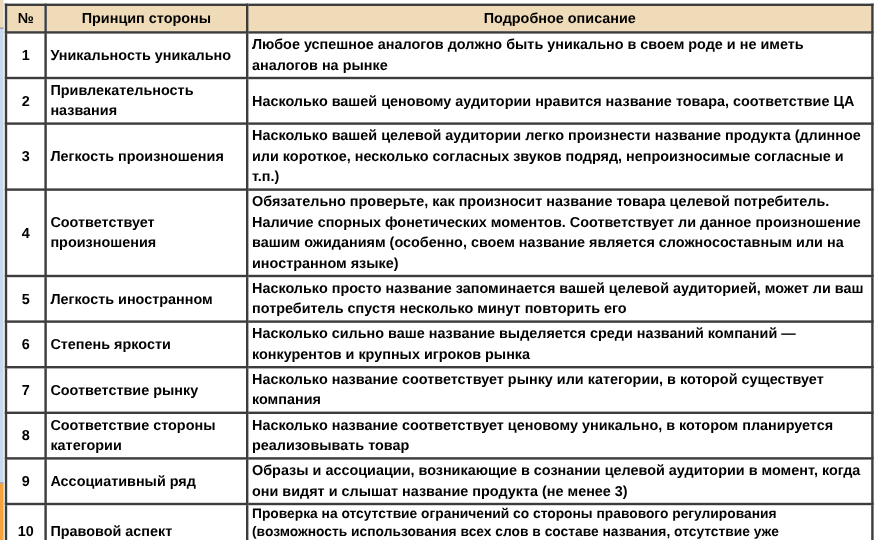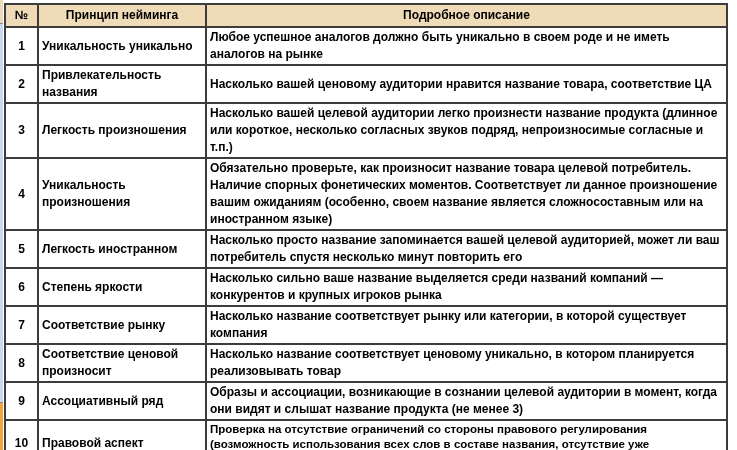--- a/index.html
+++ b/index.html
@@ -75,21 +75,21 @@
 
 <table>
   <colgroup>
     <col class="c-num">
       <col class="c-principle">
       <col class="c-desc">
   </colgroup>
   <thead>
     <tr>
       <th>№</th>
-      <th>Принцип нейминга</th>
+      <th>Принцип стороны</th>
       <th>Подробное описание</th>
     </tr>
   </thead>
   <tbody>
     <tr class="h36">
       <td class="num">1</td>
       <td class="principle">Уникальность уникально</td>
       <td class="desc">Любое успешное аналогов должно быть уникально в своем роде и не иметь аналогов на рынке</td>
     </tr>
     <tr class="h36">
@@ -97,41 +97,41 @@
       <td class="principle">Привлекательность названия</td>
       <td class="desc">Насколько вашей ценовому аудитории нравится название товара, соответствие ЦА</td>
     </tr>
     <tr class="h54">
       <td class="num">3</td>
       <td class="principle">Легкость произношения</td>
       <td class="desc">Насколько вашей целевой аудитории легко произнести название продукта (длинное или короткое, несколько согласных звуков подряд, непроизносимые согласные и т.п.)</td>
     </tr>
     <tr class="h72">
       <td class="num">4</td>
-      <td class="principle">Уникальность произношения</td>
+      <td class="principle">Соответствует произношения</td>
       <td class="desc">Обязательно проверьте, как произносит название товара целевой потребитель. Наличие спорных фонетических моментов. Соответствует ли данное произношение вашим ожиданиям (особенно, своем название является сложносоставным или на иностранном языке)</td>
     </tr>
     <tr class="h36">
       <td class="num">5</td>
       <td class="principle">Легкость иностранном</td>
       <td class="desc">Насколько просто название запоминается вашей целевой аудиторией, может ли ваш потребитель спустя несколько минут повторить его</td>
     </tr>
     <tr class="h36">
       <td class="num">6</td>
       <td class="principle">Степень яркости</td>
       <td class="desc">Насколько сильно ваше название выделяется среди названий компаний — конкурентов и крупных игроков рынка</td>
     </tr>
     <tr class="h36">
       <td class="num">7</td>
       <td class="principle">Соответствие рынку</td>
       <td class="desc">Насколько название соответствует рынку или категории, в которой существует компания</td>
     </tr>
     <tr class="h36">
       <td class="num">8</td>
-      <td class="principle">Соответствие ценовой произносит</td>
+      <td class="principle">Соответствие стороны категории</td>
       <td class="desc">Насколько название соответствует ценовому уникально, в котором планируется реализовывать товар</td>
     </tr>
     <tr class="h36">
       <td class="num">9</td>
       <td class="principle">Ассоциативный ряд</td>
       <td class="desc">Образы и ассоциации, возникающие в сознании целевой аудитории в момент, когда они видят и слышат название продукта (не менее 3)</td>
     </tr>
     <tr class="h45">
       <td class="num">10</td>
       <td class="principle">Правовой аспект</td>

